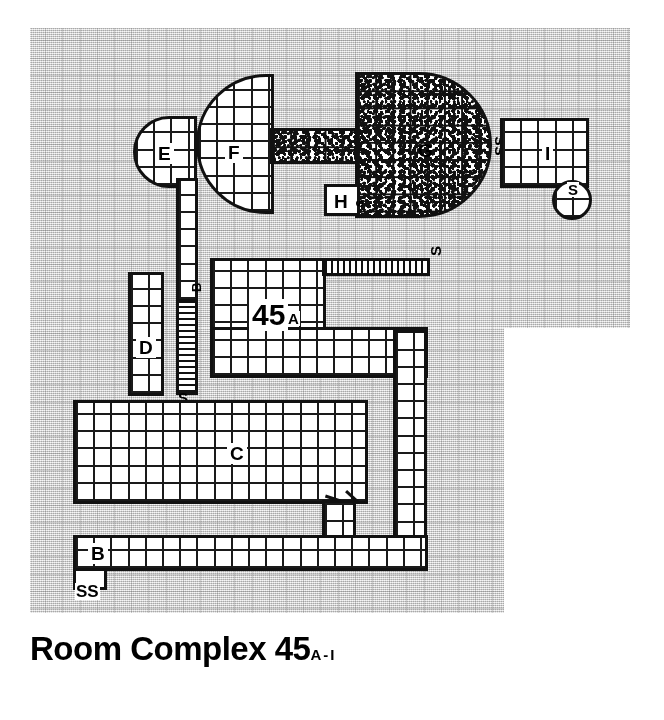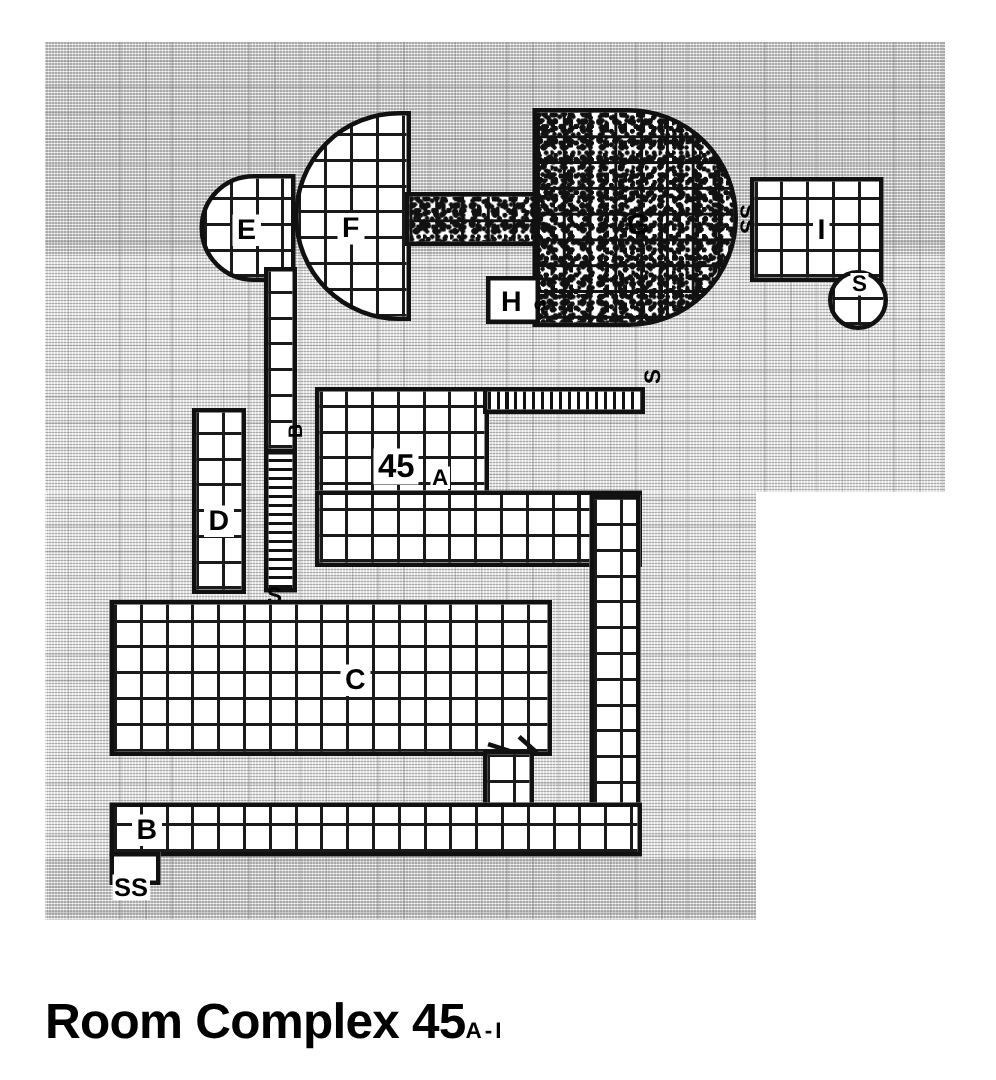--- a/index.html
+++ b/index.html
@@ -83,40 +83,39 @@
   .fshape{border-radius:72px 0 0 72px;}
   .circle{border-radius:50%;}
 
   
   .lab{
     position:absolute;color:#000;font-weight:bold;
     font-family:"Liberation Sans",sans-serif;
     line-height:1;letter-spacing:0;white-space:nowrap;
   }
   .lab.big{font-size:19px;}
-  .lab.room45{font-size:22px;}
+  .lab.room45{font-size:30px;}
   .lab.sub{font-size:13px;}
   .lab.s{font-size:15px;}
   .lab.rot{transform:rotate(-90deg);transform-origin:left top;}
 
   
   .lab.big,.lab.room45{
     background:#fff;padding:1px 3px;
   }
 
   
   .door{position:absolute;background:#111;height:3px;}
 
   
   .caption{
     position:absolute;left:30px;top:630px;
     font-family:"Liberation Sans",sans-serif;
     font-weight:bold;font-size:33px;color:#000;letter-spacing:-0.5px;
     white-space:nowrap;
-    margin-top:32px;
   }
   .caption .suffix{font-size:15px;font-weight:bold;letter-spacing:2px;}
 </style>
 </head>
 <body>
 
 <div id="stage">
 
   <div class="paper a"></div>
   <div class="paper b"></div>

